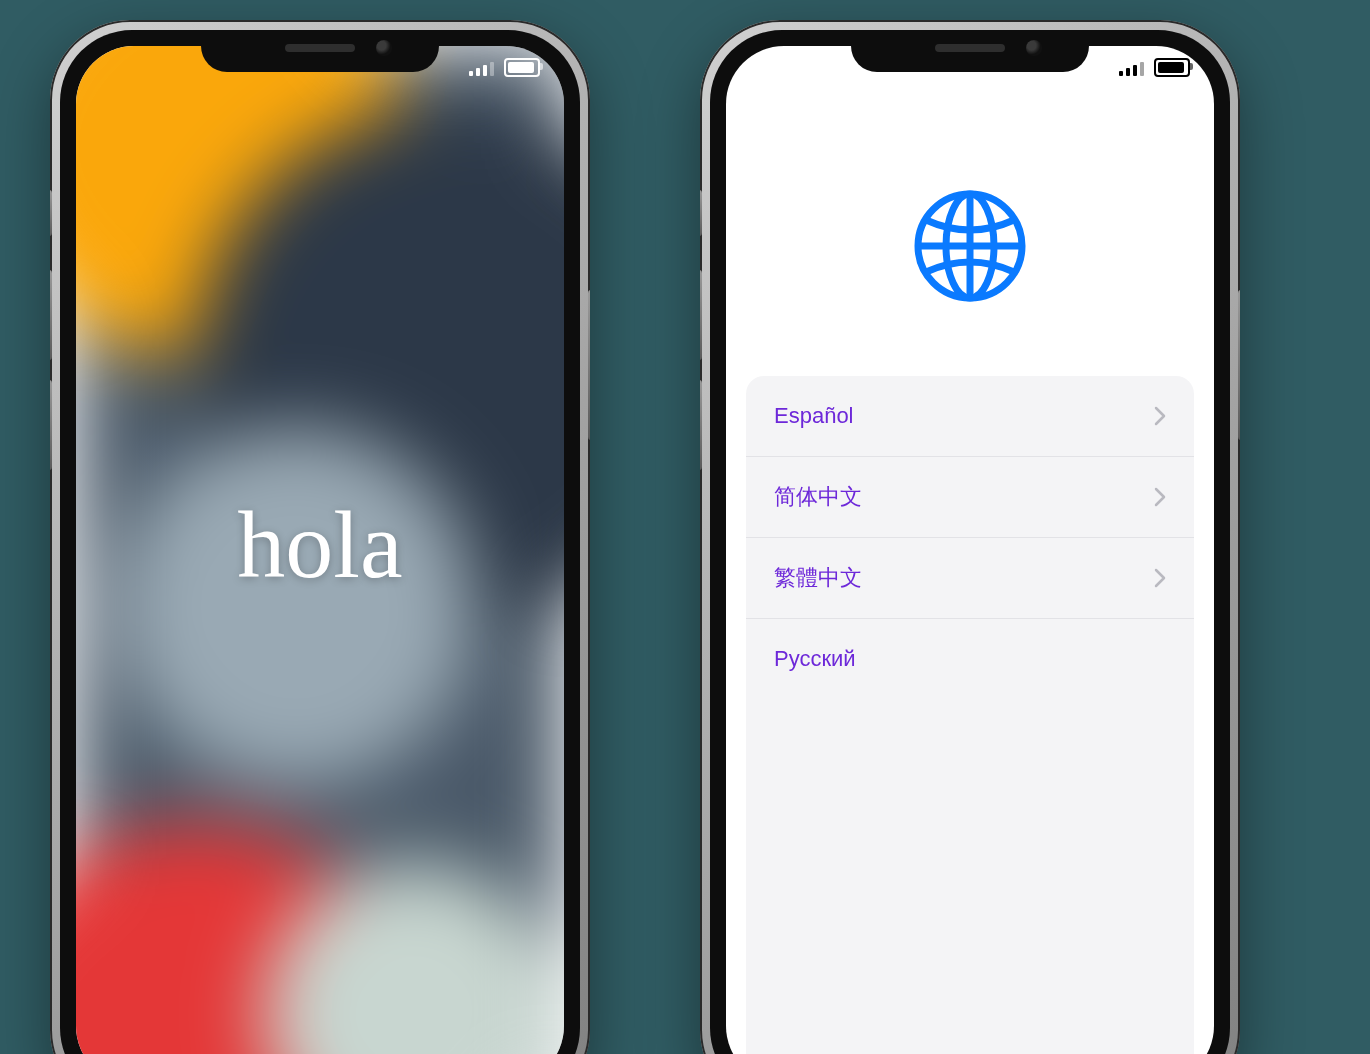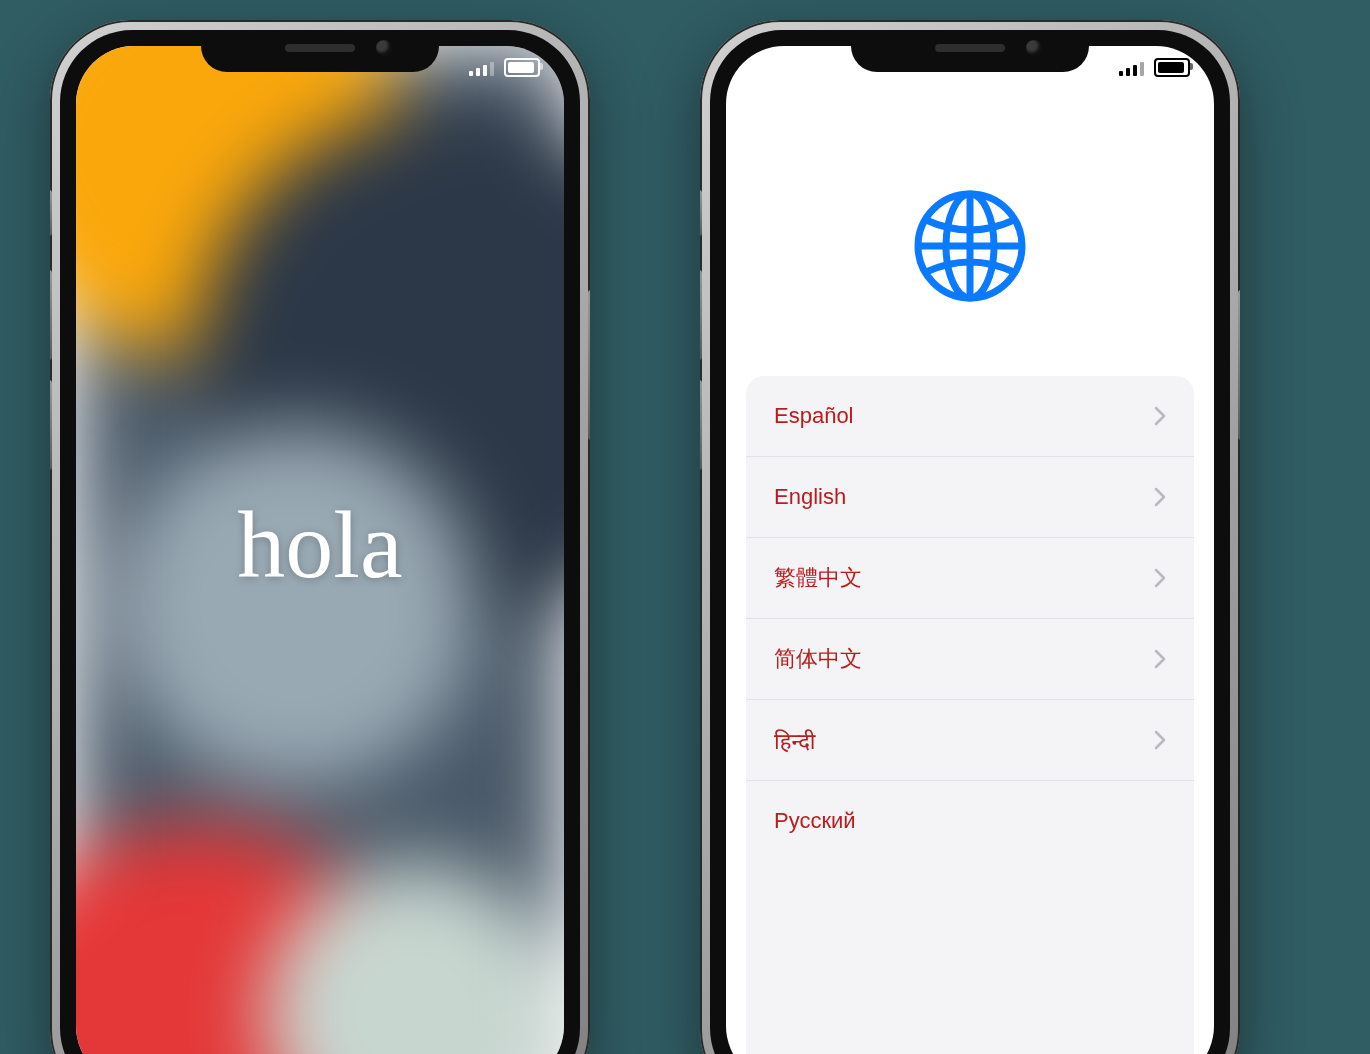--- a/index.html
+++ b/index.html
@@ -171,21 +171,21 @@
     overflow:hidden;
   }
   .lang-row{
     display:flex;
     align-items:center;
     justify-content:space-between;
     height:80px;
     padding: 0 28px;
     border-bottom:1px solid #e2e2e6;
     font-size:22px;
-    color:#b91c1c;
+    color:#6d28d9;
     cursor:pointer;
   }
   .lang-row:last-child{ border-bottom:none; }
   .chev { color:#b9b9c0; }
   .chev svg{ width:12px; height:20px; display:block; }
 </style>
 </head>
 <body>
 
 <div class="stage">
@@ -260,52 +260,36 @@
         <div class="lang-panel">
           <div class="lang-row">
             <span>Español</span>
             <span class="chev">
                 <svg viewBox="0 0 12 20">
                   <path d="M2 2l8 8-8 8" fill="none" stroke="currentColor" stroke-width="2.5" stroke-linecap="round" stroke-linejoin="round"></path>
                 </svg>
               </span>
           </div>
           <div class="lang-row">
-            <span>English</span>
+            <span>简体中文</span>
             <span class="chev">
                 <svg viewBox="0 0 12 20">
                   <path d="M2 2l8 8-8 8" fill="none" stroke="currentColor" stroke-width="2.5" stroke-linecap="round" stroke-linejoin="round"></path>
                 </svg>
               </span>
           </div>
           <div class="lang-row">
             <span>繁體中文</span>
             <span class="chev">
                 <svg viewBox="0 0 12 20">
                   <path d="M2 2l8 8-8 8" fill="none" stroke="currentColor" stroke-width="2.5" stroke-linecap="round" stroke-linejoin="round"></path>
                 </svg>
               </span>
           </div>
           <div class="lang-row">
-            <span>简体中文</span>
-            <span class="chev">
-                <svg viewBox="0 0 12 20">
-                  <path d="M2 2l8 8-8 8" fill="none" stroke="currentColor" stroke-width="2.5" stroke-linecap="round" stroke-linejoin="round"></path>
-                </svg>
-              </span>
-          </div>
-          <div class="lang-row">
-            <span>हिन्दी</span>
-            <span class="chev">
-                <svg viewBox="0 0 12 20">
-                  <path d="M2 2l8 8-8 8" fill="none" stroke="currentColor" stroke-width="2.5" stroke-linecap="round" stroke-linejoin="round"></path>
-                </svg>
-              </span>
-          </div>
-          <div class="lang-row">
             <span>Русский</span>
 
           </div>
         </div>
 
       </div>
       <div class="notch">
         <div class="speaker"></div>
         <div class="cam"></div>
       </div>

